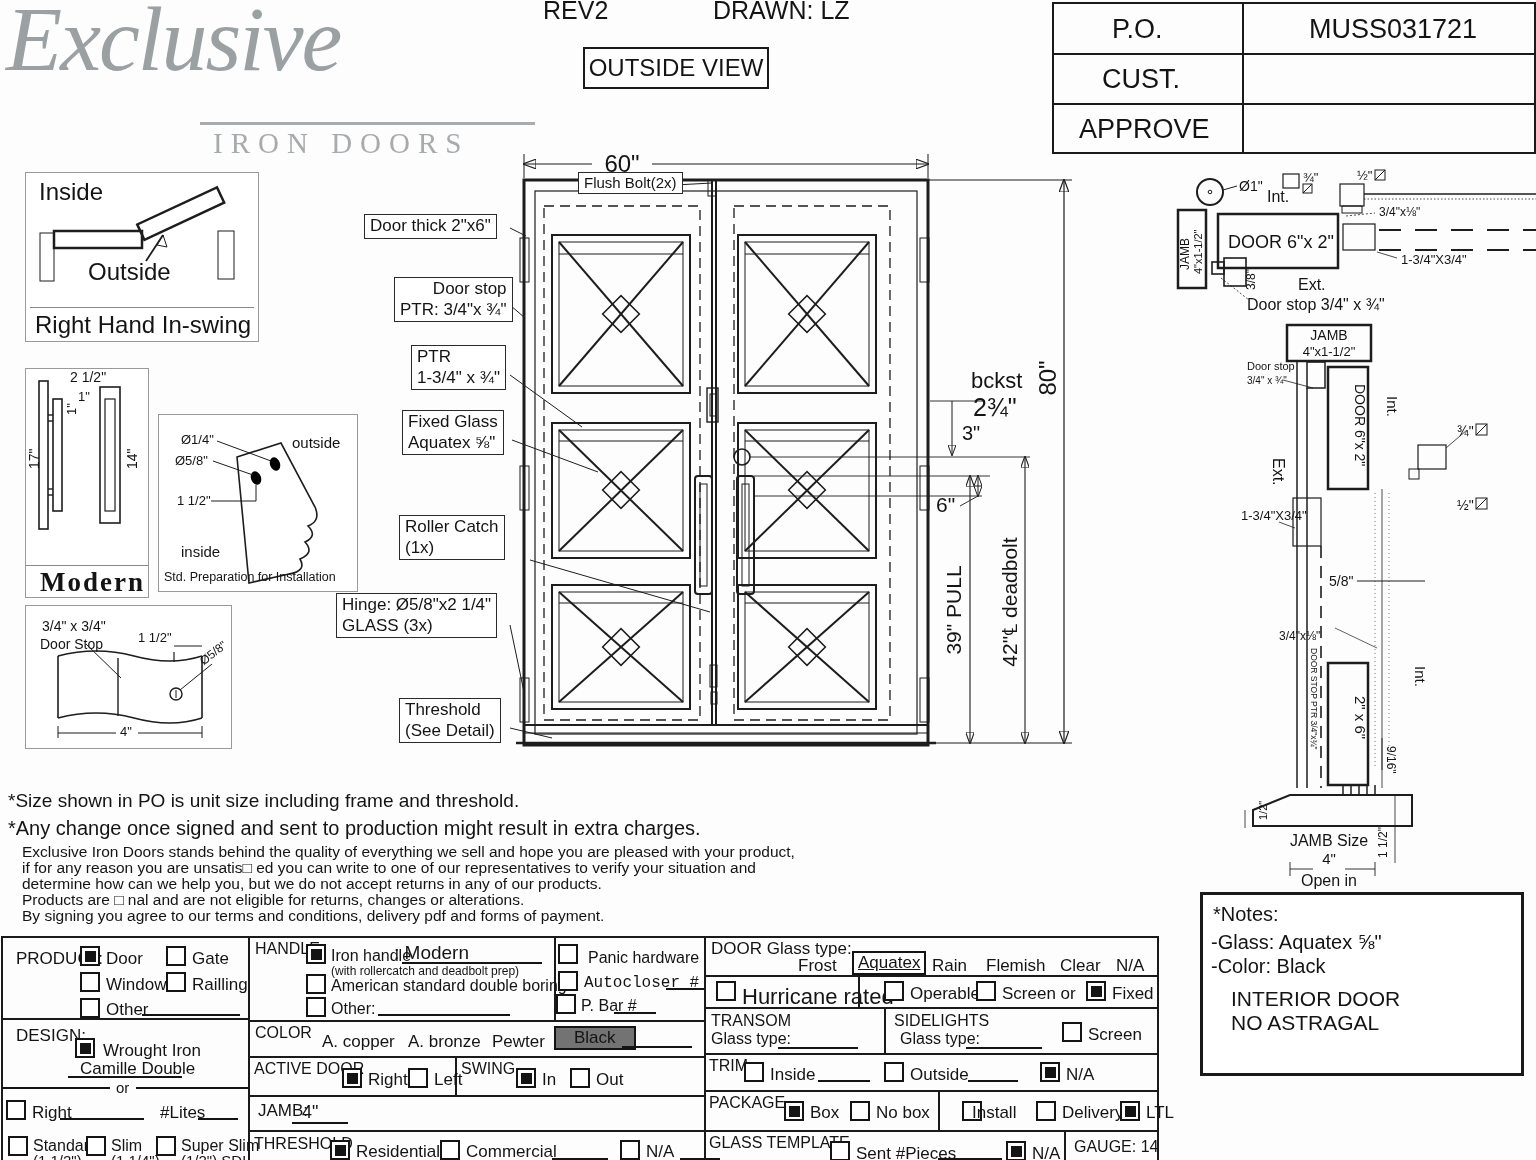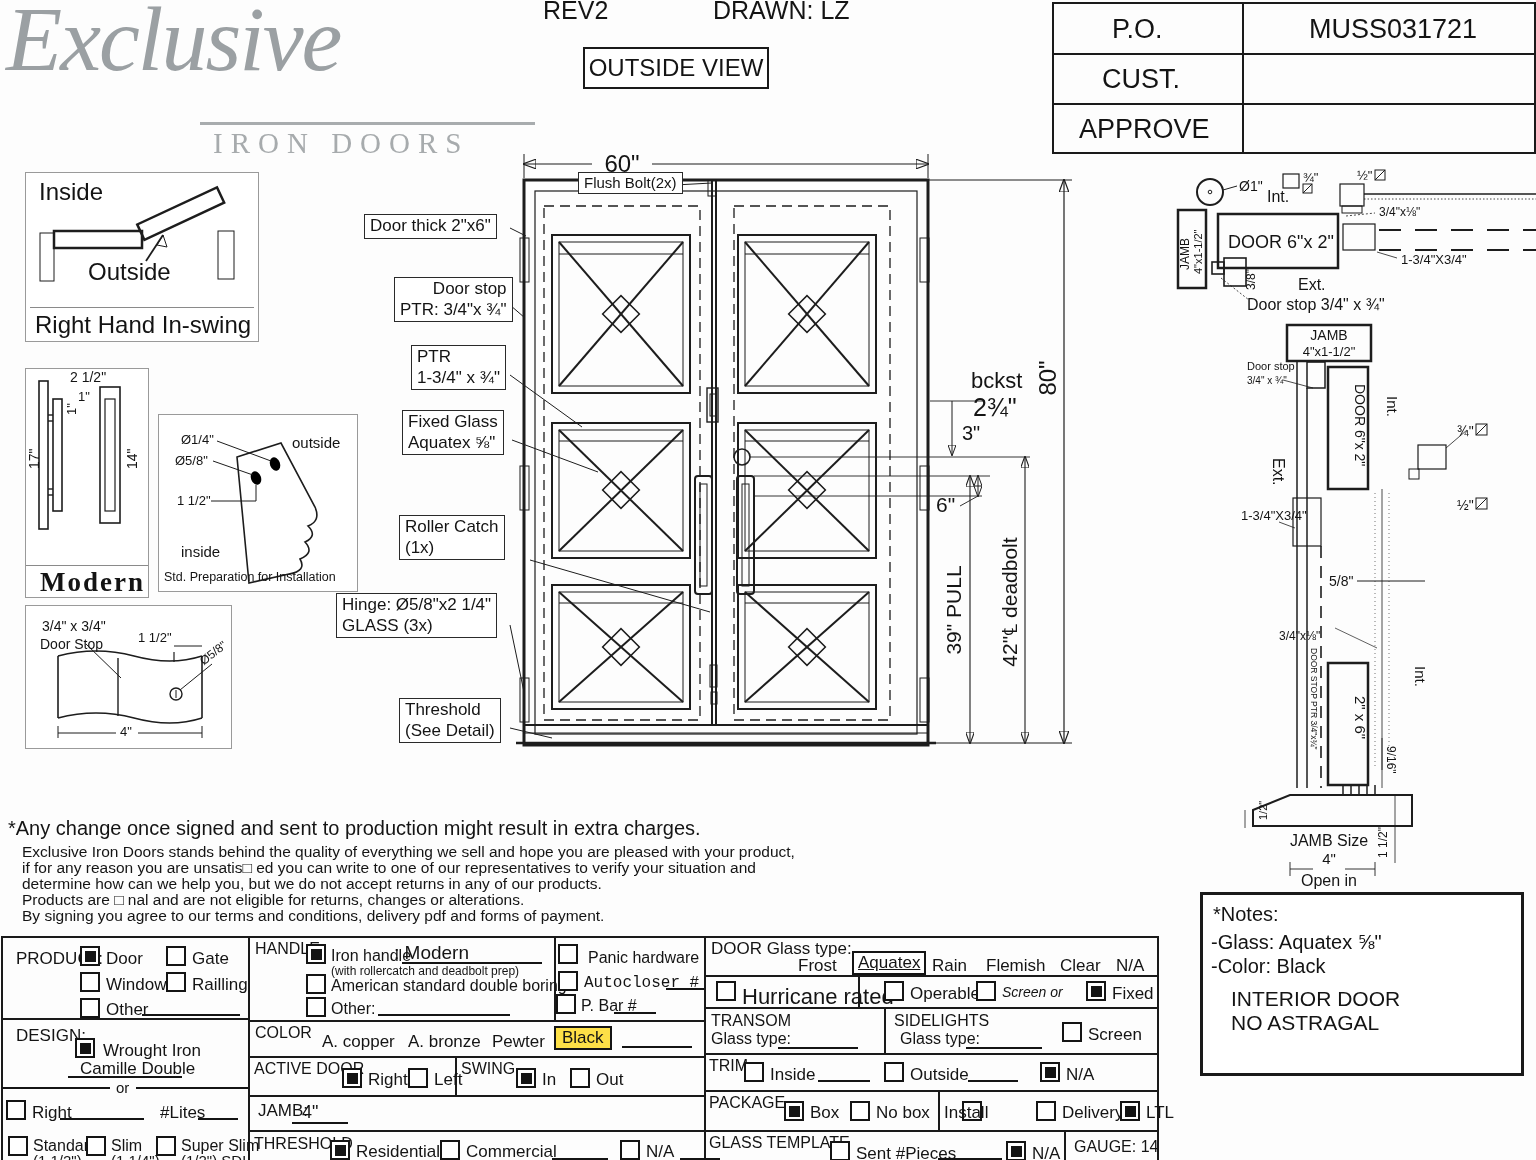--- a/index.html
+++ b/index.html
@@ -398,20 +398,21 @@
   </svg>
 
   <div style="position:absolute;left:1200px;top:892px;width:324px;height:184px;border:3px solid #1a1a1a;box-sizing:border-box;background:#fff;">
     <div class="lbl" style="left:10px;top:8px;font-size:20px;">*Notes:</div>
     <div class="lbl" style="left:8px;top:36px;font-size:20px;">-Glass: Aquatex ⅝"</div>
     <div class="lbl" style="left:8px;top:60px;font-size:20px;">-Color: Black</div>
     <div class="lbl" style="left:28px;top:92px;font-size:21px;">INTERIOR DOOR</div>
     <div class="lbl" style="left:28px;top:116px;font-size:21px;">NO ASTRAGAL</div>
   </div>
 
+  <div class="lbl" style="left:8px;top:790px;font-size:19px;">*Size shown in PO is unit size including frame and threshold.</div>
   <div class="lbl" style="left:8px;top:817px;font-size:20px;">*Any change once signed and sent to production might result in extra charges.</div>
   <div class="lbl" style="left:22px;top:843px;font-size:15.5px;">Exclusive Iron Doors stands behind the quality of everything we sell and hope you are pleased with your product,</div>
   <div class="lbl" style="left:22px;top:859px;font-size:15.5px;">if for any reason you are unsatis□ ed you can write to one of our representatives to verify your situation and</div>
   <div class="lbl" style="left:22px;top:875px;font-size:15.5px;">determine how can we help you, but we do not accept returns in any of our products.</div>
   <div class="lbl" style="left:22px;top:891px;font-size:15.5px;">Products are □ nal and are not eligible for returns, changes or alterations.</div>
   <div class="lbl" style="left:22px;top:907px;font-size:15.5px;">By signing you agree to our terms and conditions, delivery pdf and forms of payment.</div>
 
   <div class="cell" style="left:1px;top:936px;width:249px;height:84px;"></div>
   <div class="cell" style="left:1px;top:1018px;width:249px;height:146px;"></div>
   <div class="cell" style="left:248px;top:936px;width:308px;height:86px;"></div>
@@ -486,21 +487,21 @@
   <div class="lbl" style="left:584px;top:974px;font-size:16px;font-family:Liberation Mono, monospace;">Autocloser #</div>
   <div class="ul" style="left:666px;top:970px;width:38px;height:18px;"></div>
   <div class="cb" style="left:556px;top:994px;"></div>
   <div class="lbl" style="left:581px;top:997px;font-size:16px;">P. Bar #</div>
   <div class="ul" style="left:614px;top:994px;width:42px;height:18px;"></div>
 
   <div class="lbl" style="left:255px;top:1024px;font-size:16px;">COLOR</div>
   <div class="lbl" style="left:322px;top:1032px;font-size:17px;">A. copper</div>
   <div class="lbl" style="left:408px;top:1032px;font-size:17px;">A. bronze</div>
   <div class="lbl" style="left:492px;top:1032px;font-size:17px;">Pewter</div>
-  <div style="position:absolute;left:554px;top:1026px;border:2px solid #141414;padding:0 6px;background:#fde047;">
+  <div style="position:absolute;left:554px;top:1026px;border:2px solid #141414;padding:0 18px;background:#737373;">
     <span class="lbl" style="position:static;font-size:17px;">Black</span>
   </div>
   <div class="ul" style="left:622px;top:1028px;width:70px;height:18px;"></div>
 
   <div class="lbl" style="left:254px;top:1060px;font-size:16px;">ACTIVE DOOR</div>
   <div class="cb checked" style="left:342px;top:1068px;"></div>
   <div class="lbl" style="left:368px;top:1070px;font-size:17px;">Right</div>
   <div class="cb" style="left:408px;top:1068px;"></div>
   <div class="lbl" style="left:434px;top:1070px;font-size:17px;">Left</div>
   <div class="lbl" style="left:461px;top:1060px;font-size:16px;">SWING</div>
@@ -531,21 +532,21 @@
   <div class="lbl" style="left:932px;top:956px;font-size:17px;">Rain</div>
   <div class="lbl" style="left:986px;top:956px;font-size:17px;">Flemish</div>
   <div class="lbl" style="left:1060px;top:956px;font-size:17px;">Clear</div>
   <div class="lbl" style="left:1116px;top:956px;font-size:17px;">N/A</div>
 
   <div class="cb" style="left:716px;top:981px;"></div>
   <div class="lbl" style="left:742px;top:984px;font-size:22px;">Hurricane rated</div>
   <div class="cb" style="left:884px;top:981px;"></div>
   <div class="lbl" style="left:910px;top:984px;font-size:17px;">Operable</div>
   <div class="cb" style="left:976px;top:981px;"></div>
-  <div class="lbl" style="left:1002px;top:984px;font-size:14px;font-style:italic;">Screen or</div>
+  <div class="lbl" style="left:1002px;top:984px;font-size:17px;">Screen or</div>
   <div class="cb checked" style="left:1086px;top:981px;"></div>
   <div class="lbl" style="left:1112px;top:984px;font-size:17px;">Fixed</div>
 
   <div class="lbl" style="left:711px;top:1012px;font-size:16px;">TRANSOM</div>
   <div class="lbl" style="left:711px;top:1030px;font-size:16px;">Glass type:</div>
   <div class="ul" style="left:778px;top:1030px;width:80px;height:17px;"></div>
   <div class="lbl" style="left:894px;top:1012px;font-size:16px;">SIDELIGHTS</div>
   <div class="lbl" style="left:900px;top:1030px;font-size:16px;">Glass type:</div>
   <div class="ul" style="left:966px;top:1030px;width:76px;height:17px;"></div>
   <div class="cb" style="left:1062px;top:1022px;"></div>
@@ -560,21 +561,21 @@
   <div class="ul" style="left:968px;top:1062px;width:50px;height:18px;"></div>
   <div class="cb checked" style="left:1040px;top:1062px;"></div>
   <div class="lbl" style="left:1066px;top:1065px;font-size:17px;">N/A</div>
 
   <div class="lbl" style="left:709px;top:1094px;font-size:16px;">PACKAGE</div>
   <div class="cb checked" style="left:784px;top:1101px;"></div>
   <div class="lbl" style="left:810px;top:1103px;font-size:17px;">Box</div>
   <div class="cb" style="left:850px;top:1101px;"></div>
   <div class="lbl" style="left:876px;top:1103px;font-size:17px;">No box</div>
   <div class="cb" style="left:962px;top:1101px;"></div>
-  <div class="lbl" style="left:944px;top:1103px;font-size:17px;">Install</div>
+  <div class="lbl" style="left:972px;top:1103px;font-size:17px;">Install</div>
   <div class="cb" style="left:1036px;top:1101px;"></div>
   <div class="lbl" style="left:1062px;top:1103px;font-size:17px;">Delivery</div>
   <div class="cb checked" style="left:1120px;top:1101px;"></div>
   <div class="lbl" style="left:1146px;top:1103px;font-size:17px;">LTL</div>
 
   <div class="lbl" style="left:709px;top:1134px;font-size:16px;">GLASS TEMPLATE</div>
   <div class="cb" style="left:830px;top:1141px;"></div>
   <div class="lbl" style="left:856px;top:1144px;font-size:17px;">Sent #Pieces</div>
   <div class="ul" style="left:938px;top:1140px;width:64px;height:18px;"></div>
   <div class="cb checked" style="left:1006px;top:1141px;"></div>

